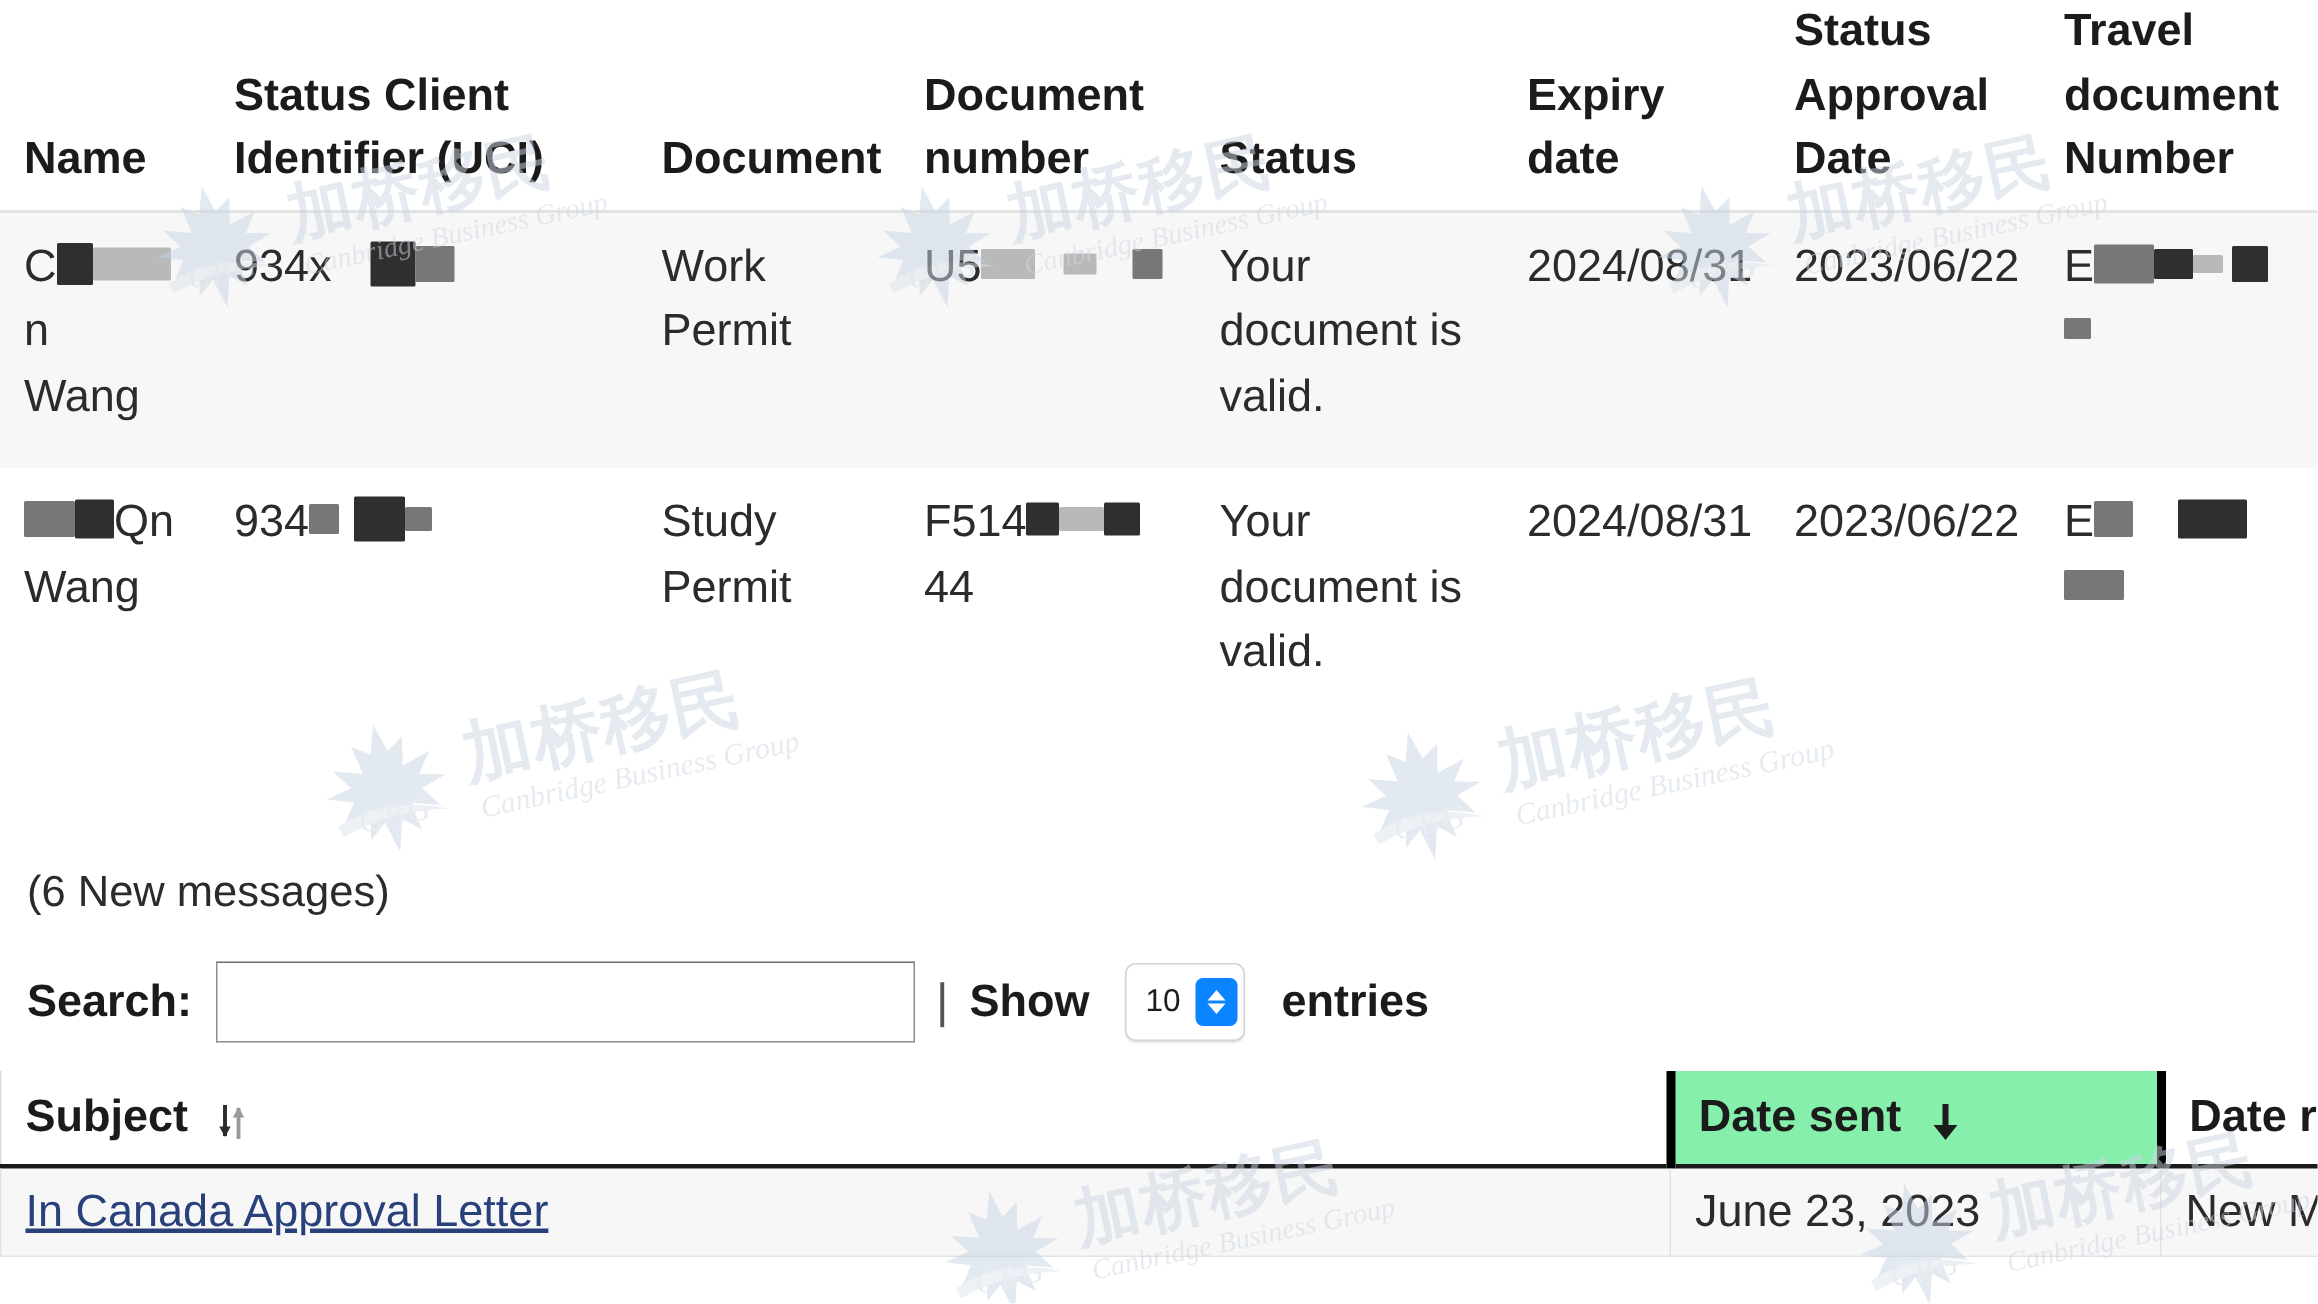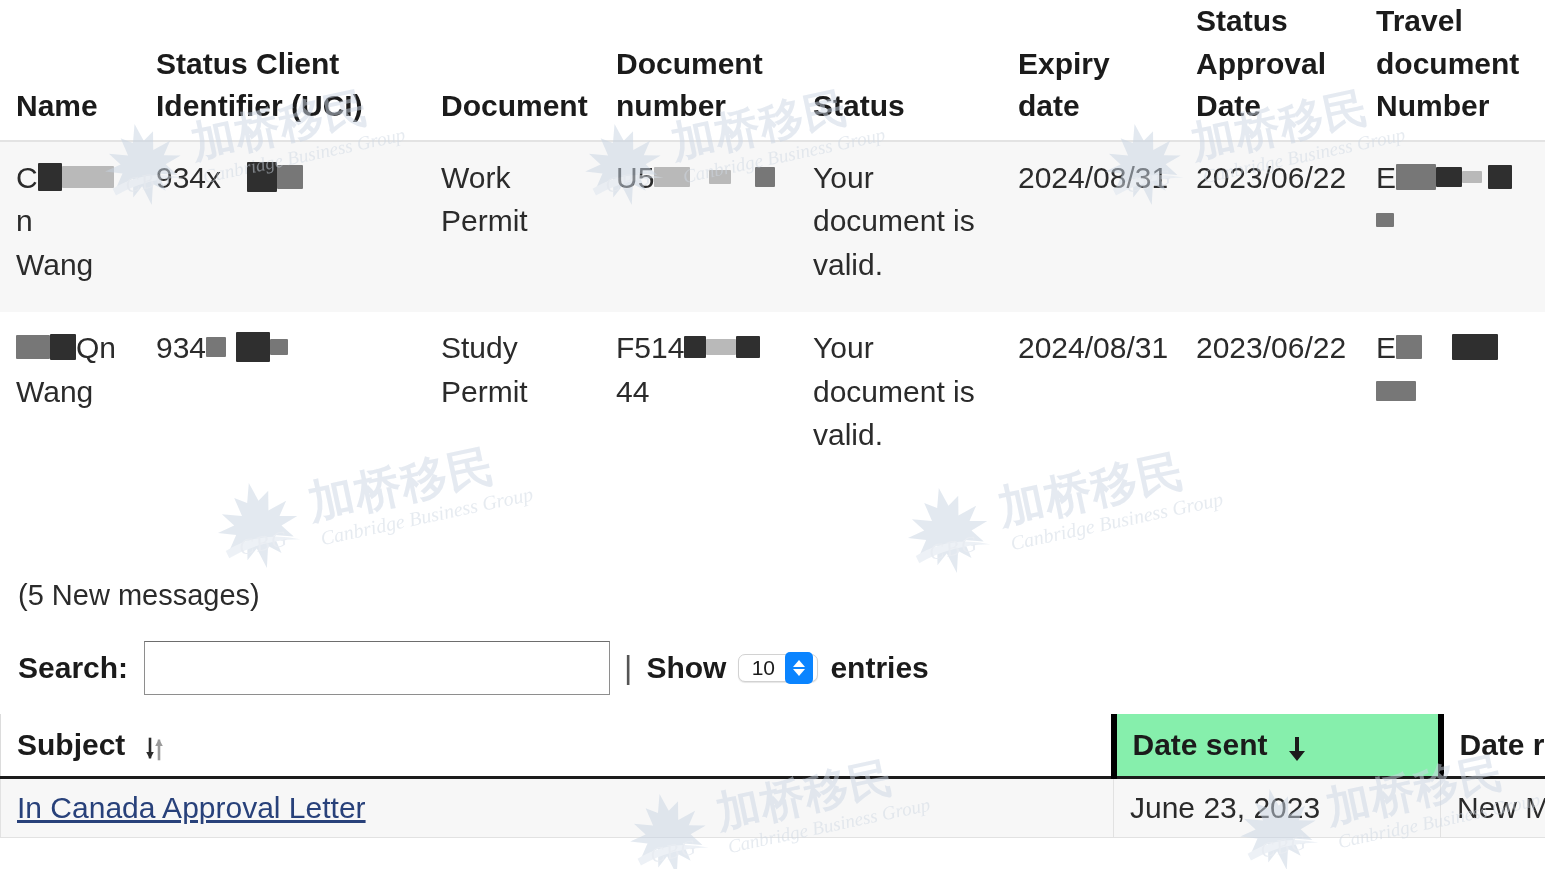--- a/index.html
+++ b/index.html
@@ -174,23 +174,23 @@
     font-weight: 700;
     font-size: 30px;
     color: #1b1b1b;
   }
   .select-wrap {
     display: inline-flex;
     align-items: center;
     background: #ffffff;
     border: 1px solid #d2d2d2;
     border-radius: 7px;
-    height: 28px;
+    height: 52px;
     padding: 0 4px 0 10px;
-    margin: 0 12px;
+    margin: 0 24px;
     box-shadow: 0 1px 1px rgba(0,0,0,0.10);
   }
   .select-value {
     font-size: 21px;
     color: #1b1b1b;
     min-width: 28px;
     text-align: center;
     margin-right: 8px;
   }
   .stepper {
@@ -447,21 +447,21 @@
         <td>2024/08/31</td>
         <td>2023/06/22</td>
         <td>
           <span>E</span><span class="rd rd-m" style="width:26px;height:24px;"></span><span class="rd rd-d" style="width:46px;height:26px;margin-left:30px;"></span><span class="rd rd-m" style="width:40px;height:20px;"></span>
         </td>
       </tr>
     </tbody>
   </table>
 
   <div style="margin-top:96px;">
-    <div class="msg-sub">(5 New messages)</div>
+    <div class="msg-sub">(6 New messages)</div>
 
     <div class="controls-row">
       <label class="search-label">Search:</label>
       <input class="search-input" type="text" value="" placeholder="" style="">
       <span class="pipe">|</span>
       <span class="show-label">Show</span>
       <span class="select-wrap">
         <span class="select-value">10</span>
         <span class="stepper">
           <span class="up"></span>

